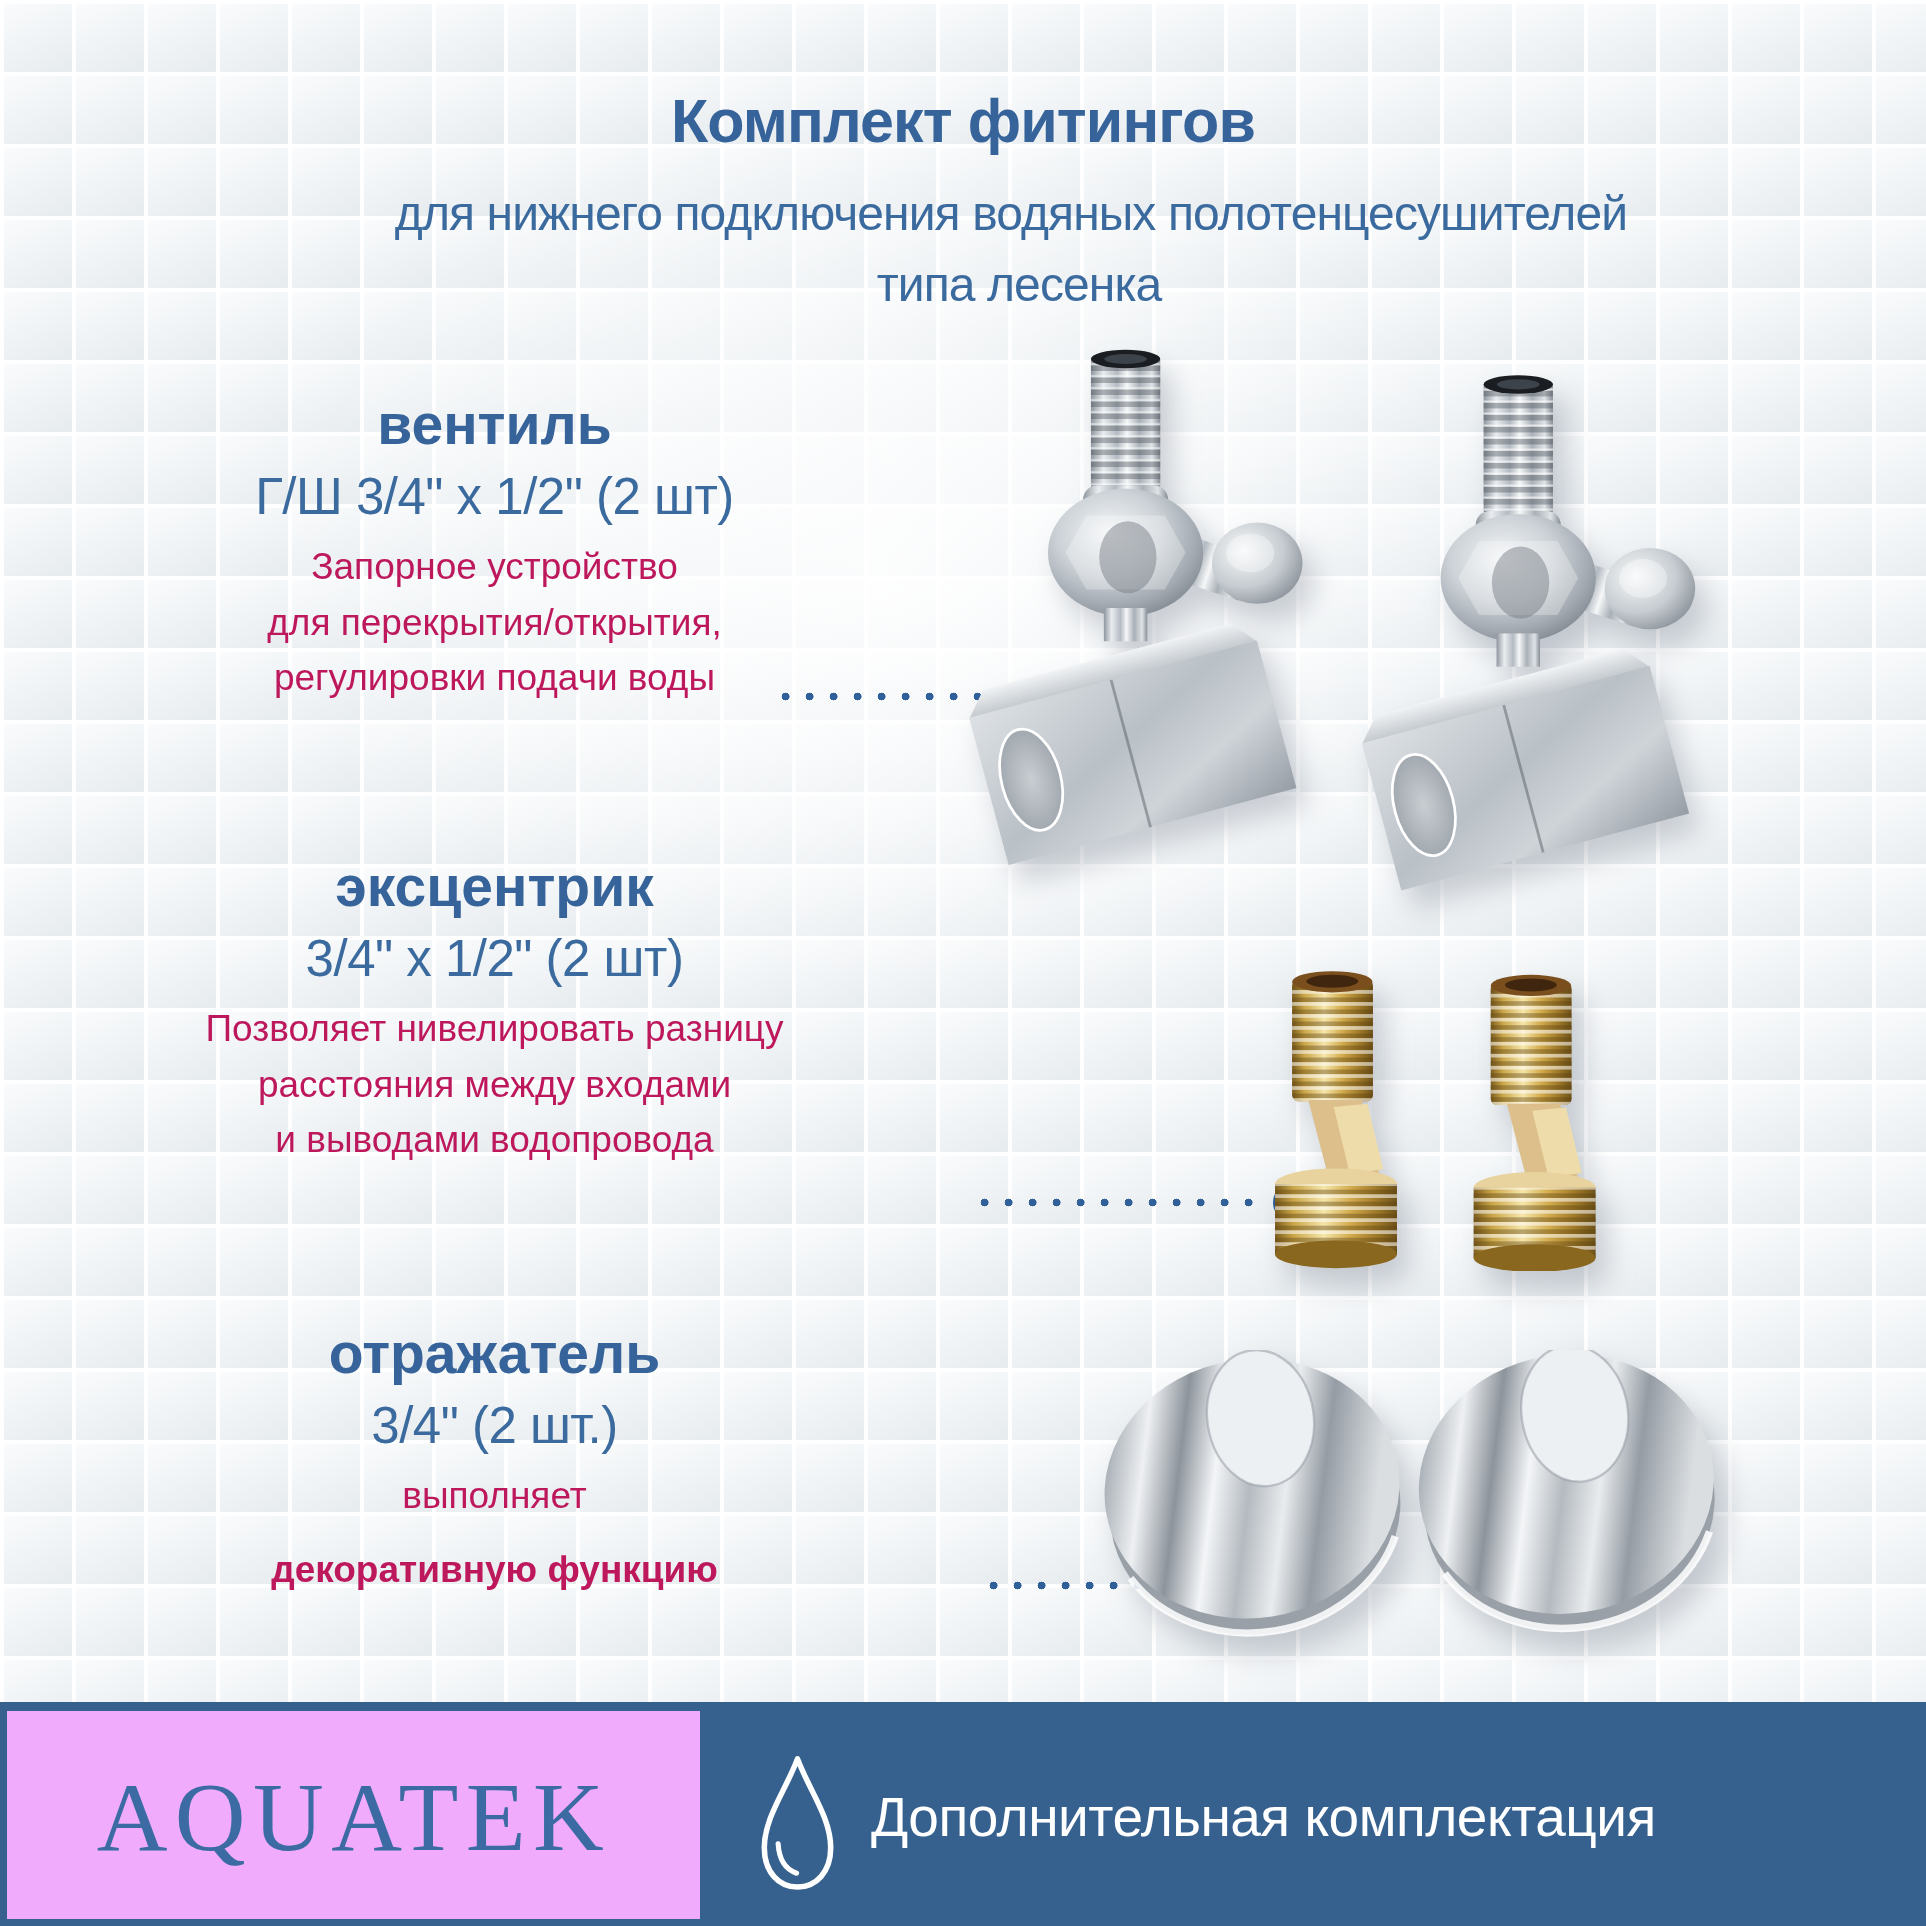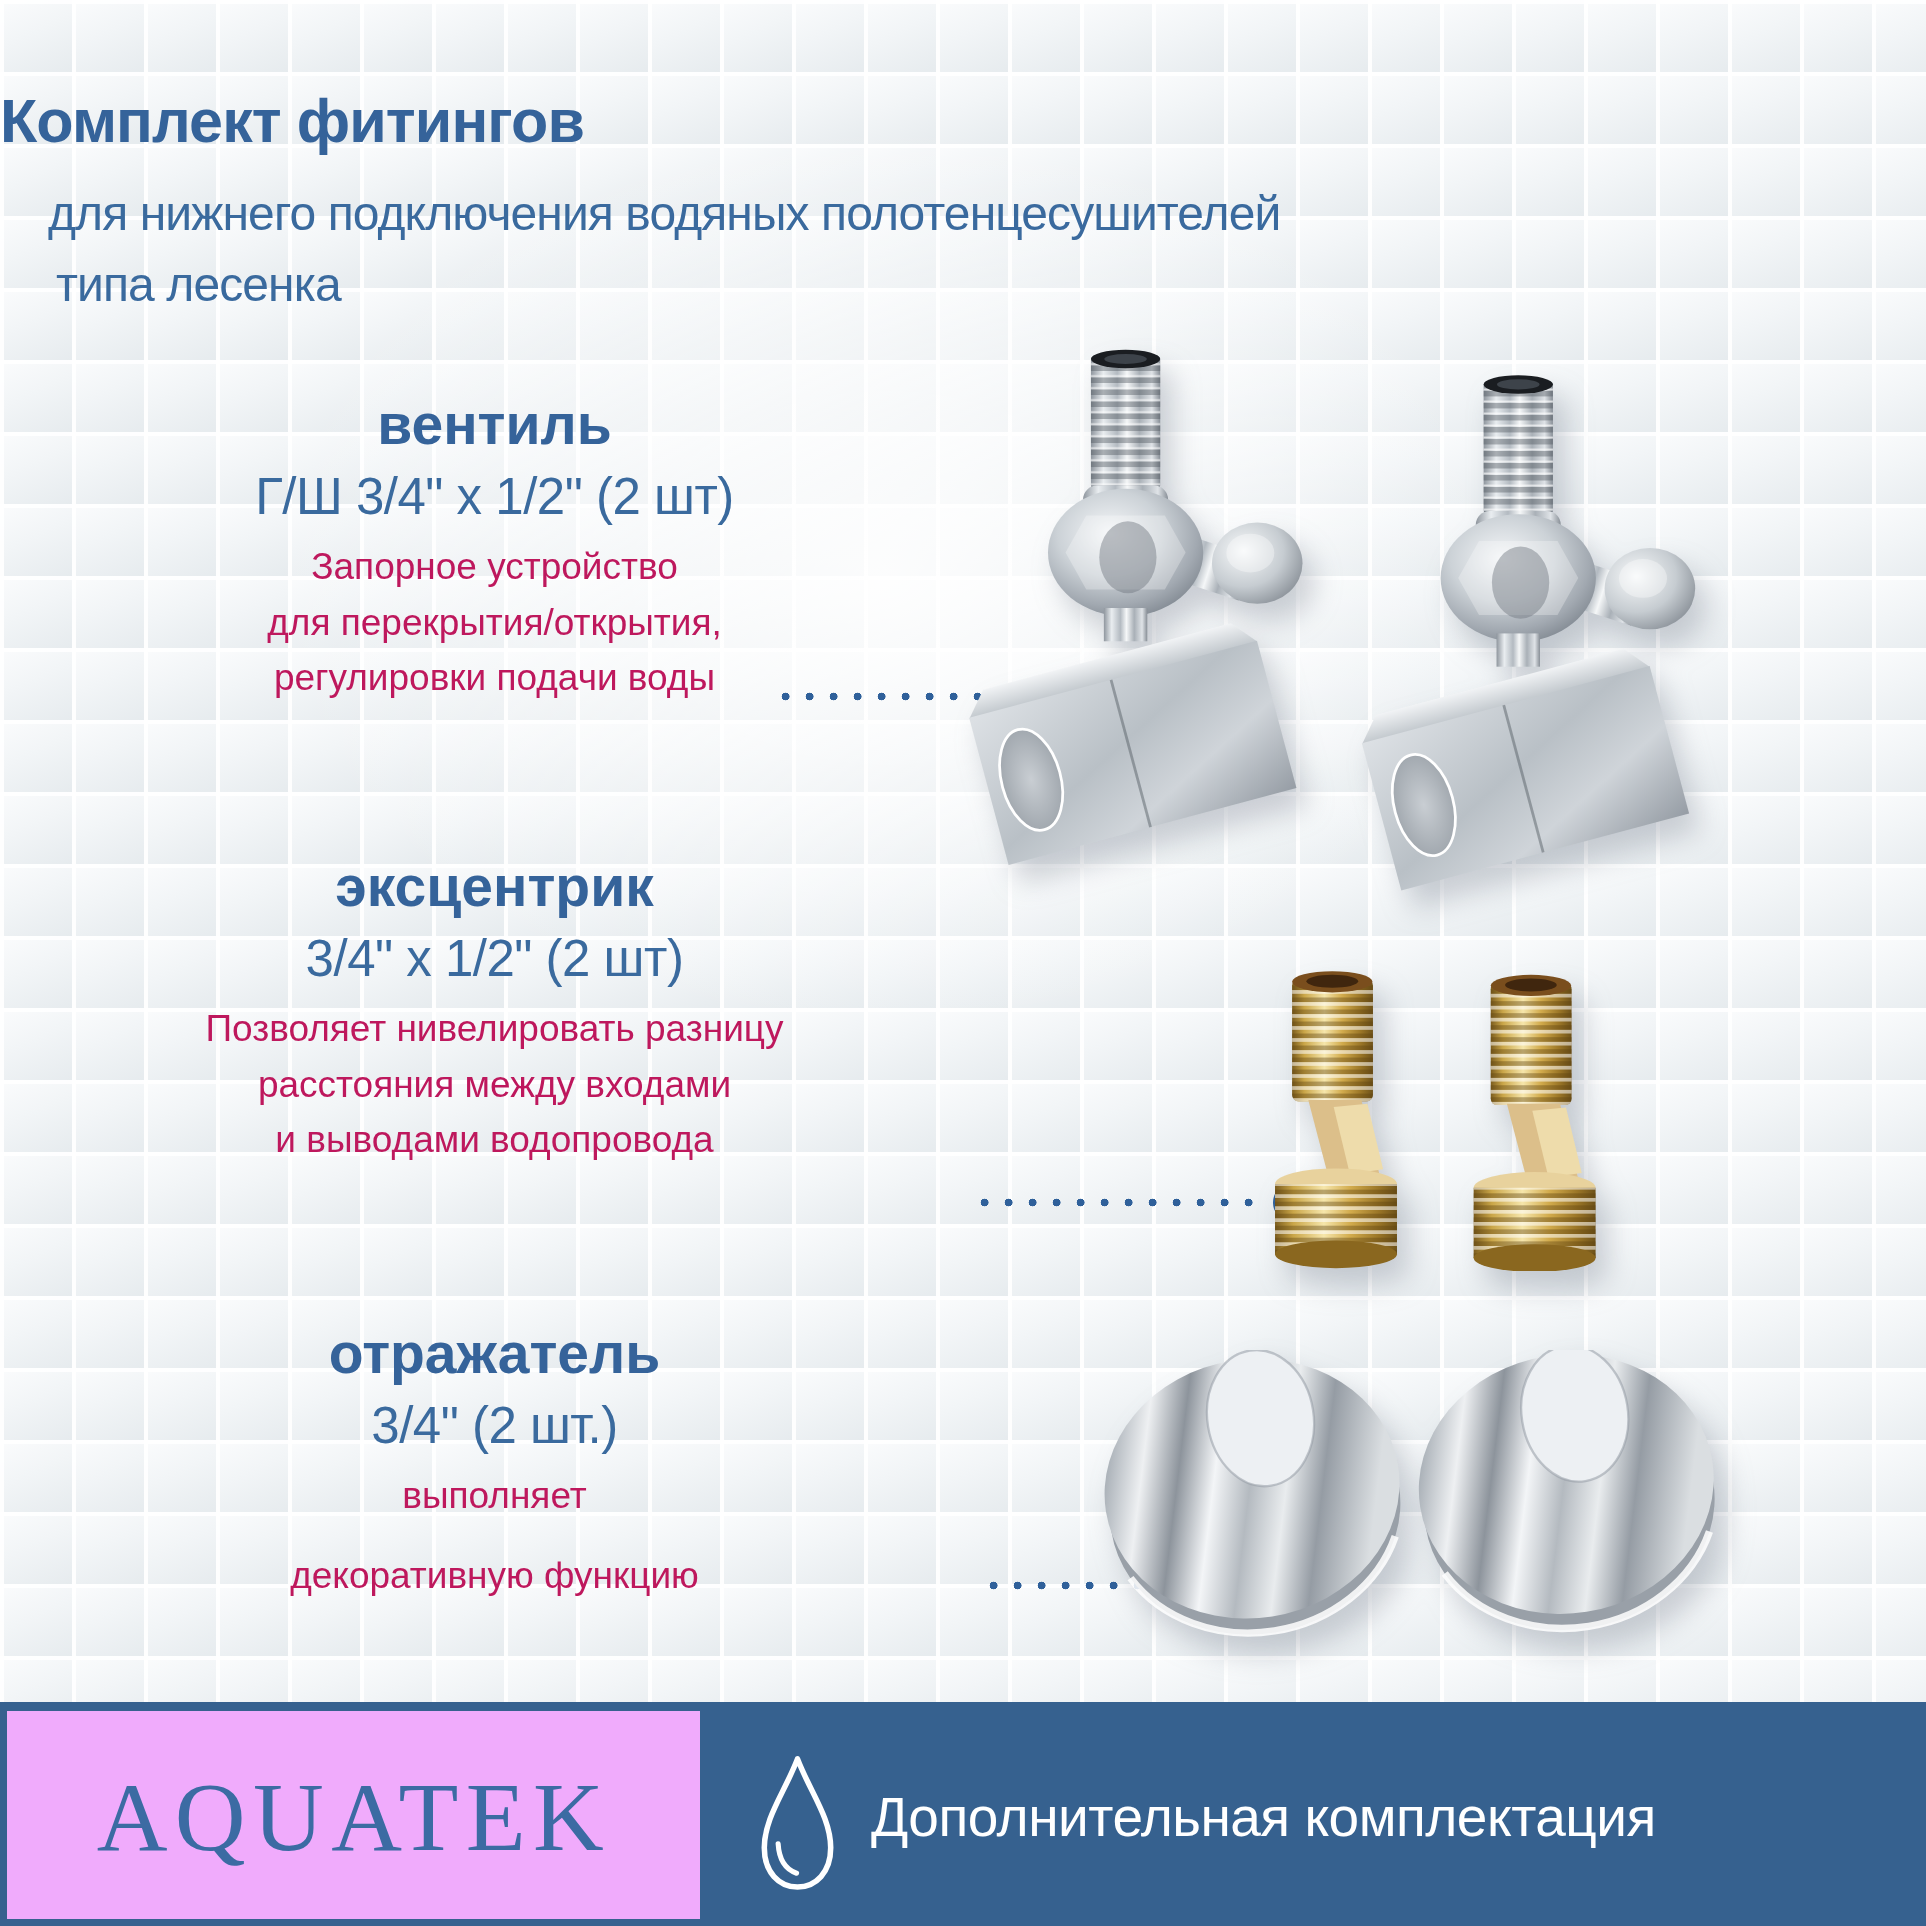--- a/index.html
+++ b/index.html
@@ -12,31 +12,31 @@
     position:absolute;inset:0;
     background-color:#edf0f3;
     background-image:
       radial-gradient(ellipse 878px 647px at 46% 30%, rgba(255,255,255,.85), rgba(255,255,255,0) 70%),
       linear-gradient(180deg, rgba(255,255,255,.92) 0 4.2px, rgba(255,255,255,0) 4.2px),
       linear-gradient(90deg, rgba(255,255,255,.92) 0 4.2px, rgba(255,255,255,0) 4.2px),
       linear-gradient(155deg, #fbfcfd 0%, #f2f5f7 45%, #e6ebee 100%);
     background-size:auto, 72px 72px, 72px 72px, 72px 72px;
   }
   .abs{position:absolute;}
-  .center{left:0;width:100%;}
+  .center{left:0;width:100%;text-align:center;}
   .blue{color:#35639a;}
 
   .title{font-size:61px;font-weight:bold;letter-spacing:-0.9px;}
   .subtitle{font-size:48px;letter-spacing:-0.9px;color:#3a6a9e;padding-left:48px;}
 
   .section{left:18.5px;width:952px;text-align:center;}
   .sec-name{font-size:57px;font-weight:bold;color:#35639a;}
   .sec-spec{font-size:51px;color:#3a6a9e;margin-top:10.2px;letter-spacing:-0.5px;}
   .sec-desc{font-size:37px;line-height:1.5;color:#be185d;margin-top:13px;}
-  .gap-line{margin-top:24px;}
+  .gap-line{margin-top:18px;font-weight:bold;}
 
   .leader{
     position:absolute;height:9.2px;
     background-image:radial-gradient(circle at 4.6px 4.6px, #2f609a 3.7px, rgba(0,0,0,0) 4.2px);
     background-size:24px 9.2px;background-repeat:repeat-x;
   }
   .leader-dot{
     position:absolute;width:25px;height:30.5px;border-radius:50%;
     background:#2f609a;
   }

